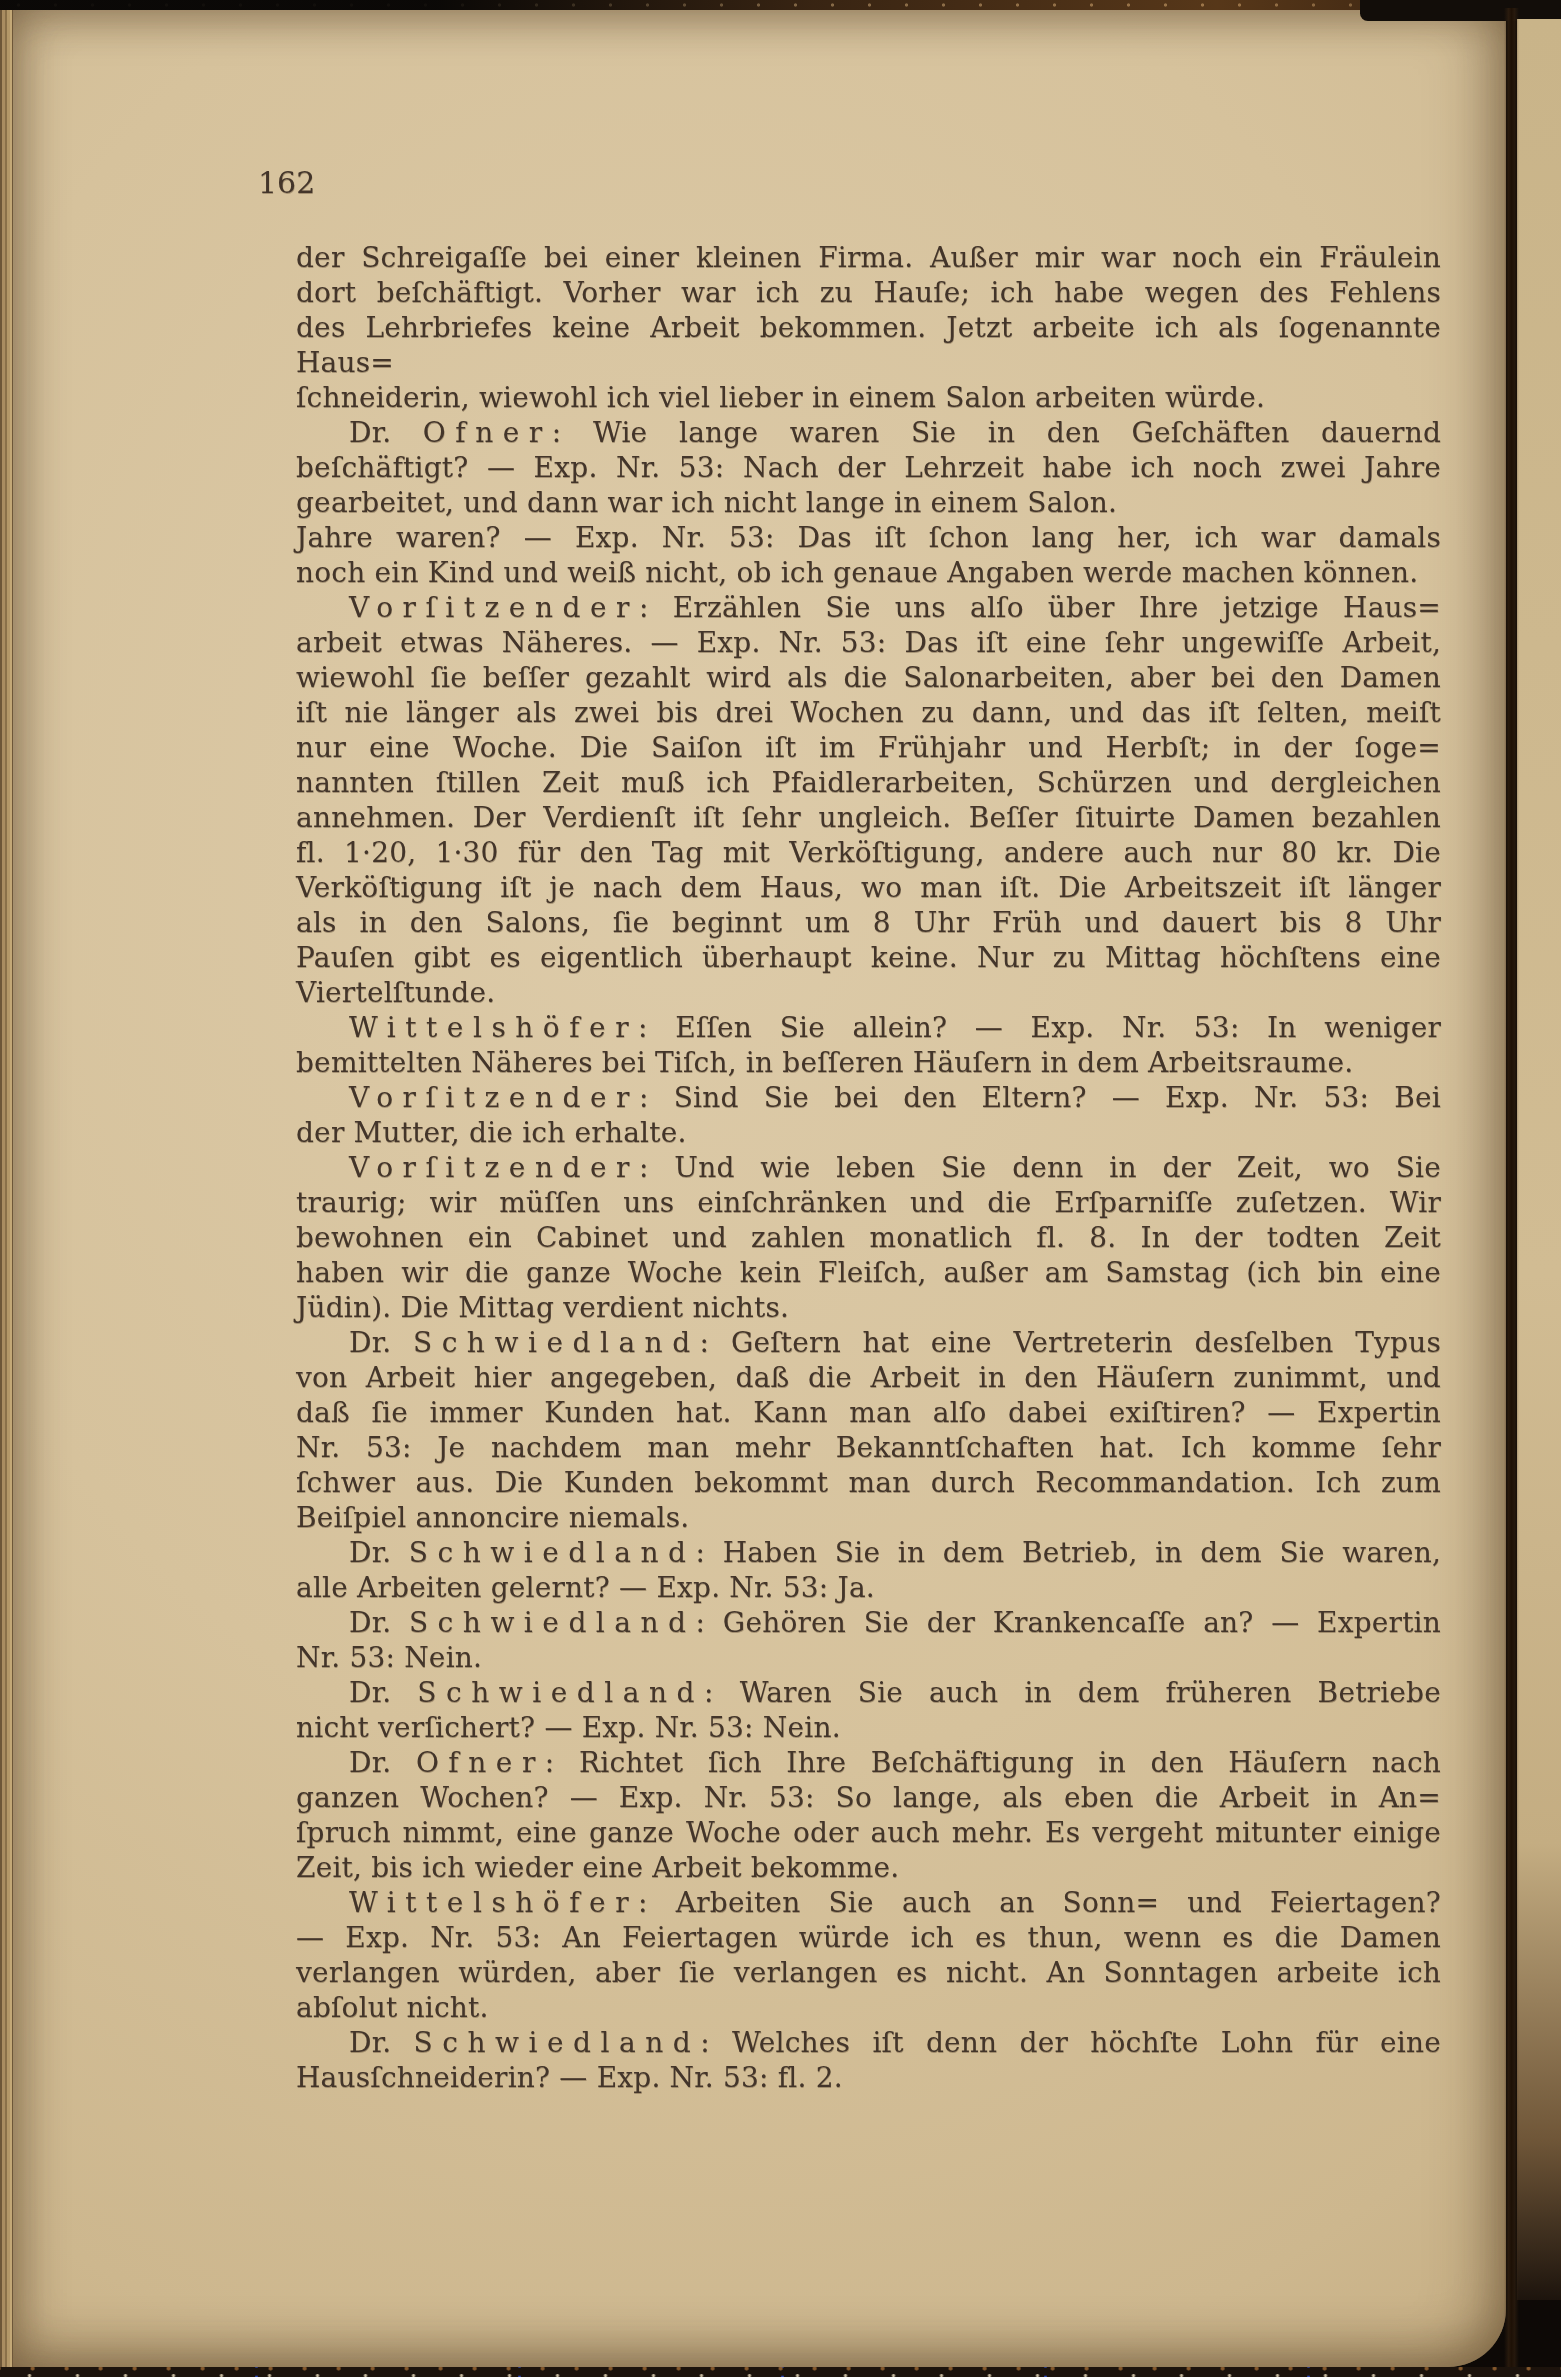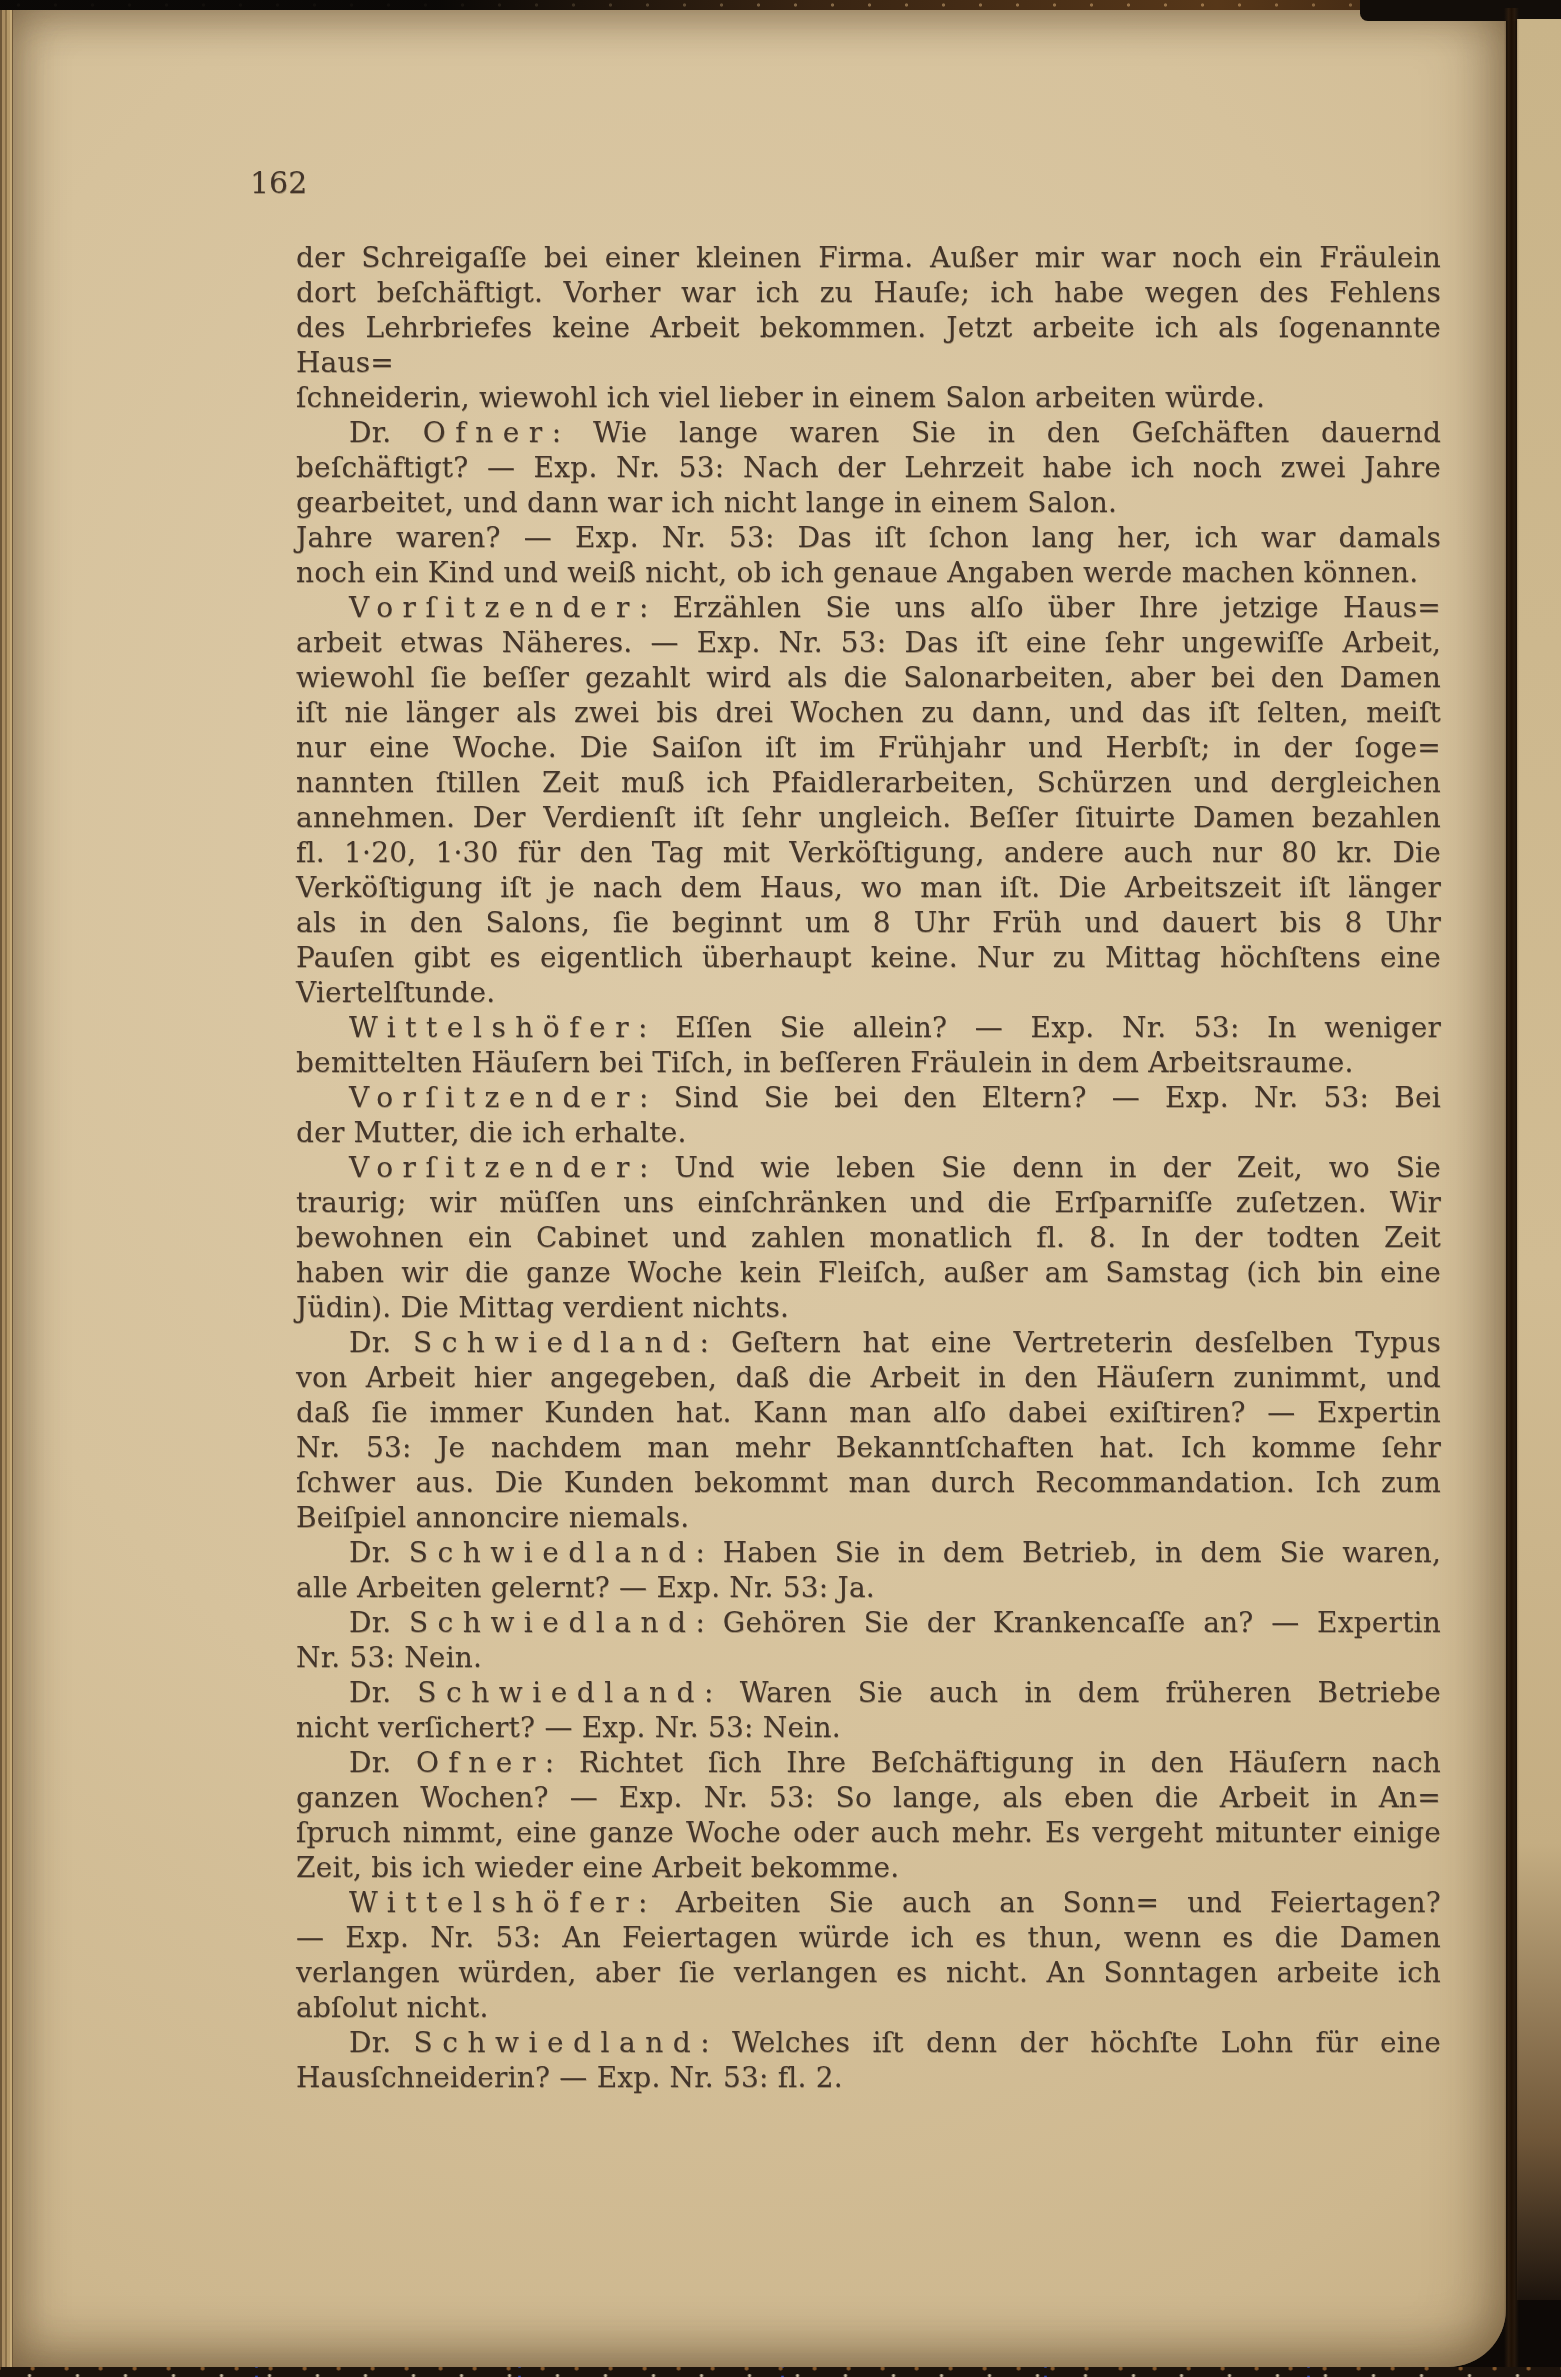--- a/index.html
+++ b/index.html
@@ -38,21 +38,21 @@
     background:linear-gradient(90deg, rgba(90,60,30,0) 0%, rgba(60,38,18,.55) 30%, #1e1106 50%, rgba(60,38,18,.5) 70%, rgba(90,60,30,0) 100%);}
   
   .bottom-edge{position:absolute;left:0;top:2367px;width:1561px;height:11px;
     background-color:var(--edge-dark);
     background-image:
       radial-gradient(circle, rgba(230,215,185,.85) 0 1.2px, rgba(0,0,0,0) 2px),
       radial-gradient(circle, rgba(150,100,50,.85) 0 1.6px, rgba(0,0,0,0) 2.5px),
       radial-gradient(circle, rgba(50,80,200,.9) 0 1.2px, rgba(0,0,0,0) 2px);
     background-size:48px 11px, 34px 11px, 263px 11px;
     background-position:5.5px 3.1px, 15.6px 7px, 125px 4.7px;}
-  .pageno{position:absolute;left:250px;top:165px;font-size:30px;color:var(--ink);
+  .pageno{position:absolute;left:258px;top:165px;font-size:30px;color:var(--ink);
     text-shadow:0.3px 0.5px 0.6px rgba(70,50,30,.35);}
   .text{position:absolute;left:248px;top:240px;width:1193px;color:var(--ink);
     font-size:28px;line-height:35px;letter-spacing:0.2px;
     text-shadow:0.3px 0.5px 0.6px rgba(70,50,30,.35);}
   .tline{text-align:justify;text-align-last:justify;margin-left:48px;-moz-text-align-last:justify;}
   .tline.plast{text-align-last:left;-moz-text-align-last:left;}
   .tline.findent{text-indent:53px;}
   .sperr{letter-spacing:.34em;}
 </style>
 </head>
@@ -92,21 +92,21 @@
         <div class="tline">nannten ſtillen Zeit muß ich Pfaidlerarbeiten, Schürzen und dergleichen</div>
         <div class="tline">annehmen. Der Verdienſt iſt ſehr ungleich. Beſſer ſituirte Damen bezahlen</div>
         <div class="tline">fl. 1·20, 1·30 für den Tag mit Verköſtigung, andere auch nur 80 kr. Die</div>
         <div class="tline">Verköſtigung iſt je nach dem Haus, wo man iſt. Die Arbeitszeit iſt länger</div>
         <div class="tline">als in den Salons, ſie beginnt um 8 Uhr Früh und dauert bis 8 Uhr</div>
         <div class="tline">Pauſen gibt es eigentlich überhaupt keine. Nur zu Mittag höchſtens eine</div>
         <div class="tline plast">Viertelſtunde.</div>
       </div>
       <div>
         <div class="tline findent"><span class="sperr">Wittelshöfer</span>: Eſſen Sie allein? — Exp. Nr. 53: In weniger</div>
-        <div class="tline plast">bemittelten Häuſern bei Tiſch, in beſſeren Fräulein in dem Arbeitsraume.</div>
+        <div class="tline plast">bemittelten Näheres bei Tiſch, in beſſeren Häuſern in dem Arbeitsraume.</div>
       </div>
       <div>
         <div class="tline findent"><span class="sperr">Vorſitzender</span>: Sind Sie bei den Eltern? — Exp. Nr. 53: Bei</div>
         <div class="tline plast">der Mutter, die ich erhalte.</div>
       </div>
       <div>
         <div class="tline findent"><span class="sperr">Vorſitzender</span>: Und wie leben Sie denn in der Zeit, wo Sie</div>
         <div class="tline">traurig; wir müſſen uns einſchränken und die Erſparniſſe zuſetzen. Wir</div>
         <div class="tline">bewohnen ein Cabinet und zahlen monatlich fl. 8. In der todten Zeit</div>
         <div class="tline">haben wir die ganze Woche kein Fleiſch, außer am Samstag (ich bin eine</div>

